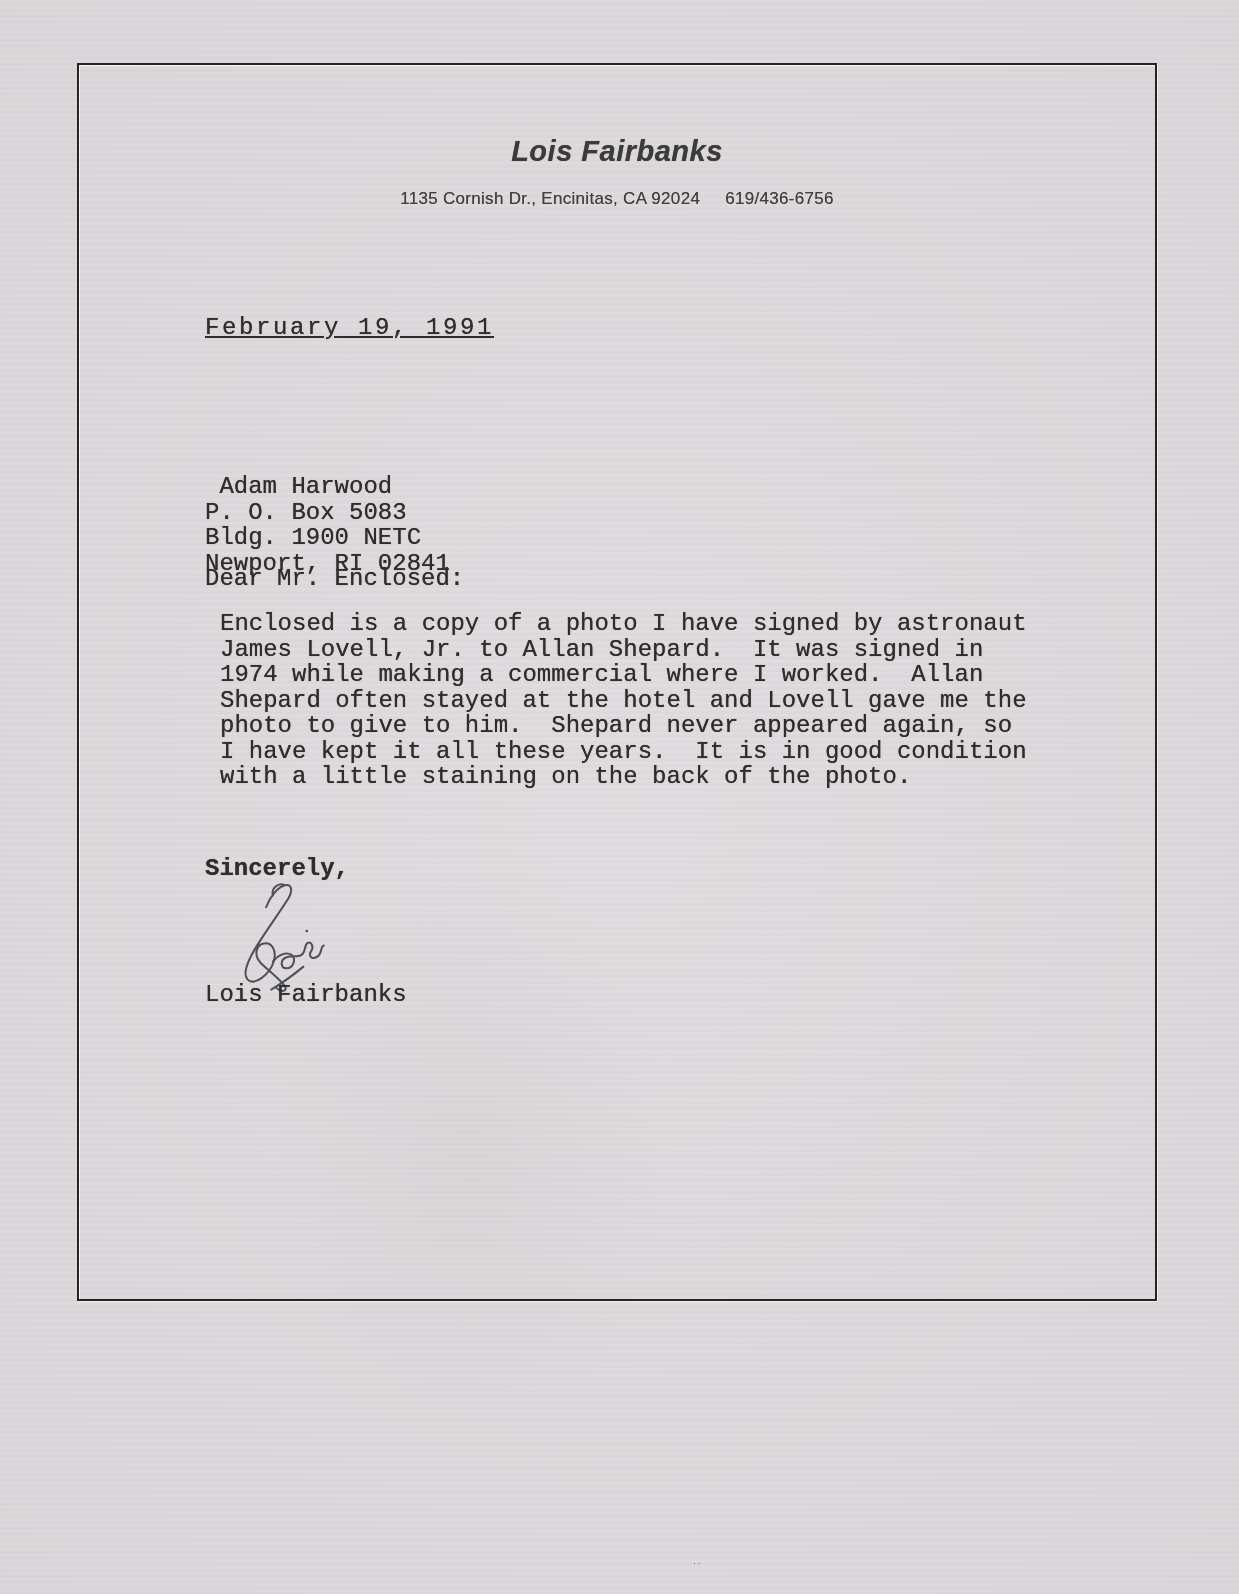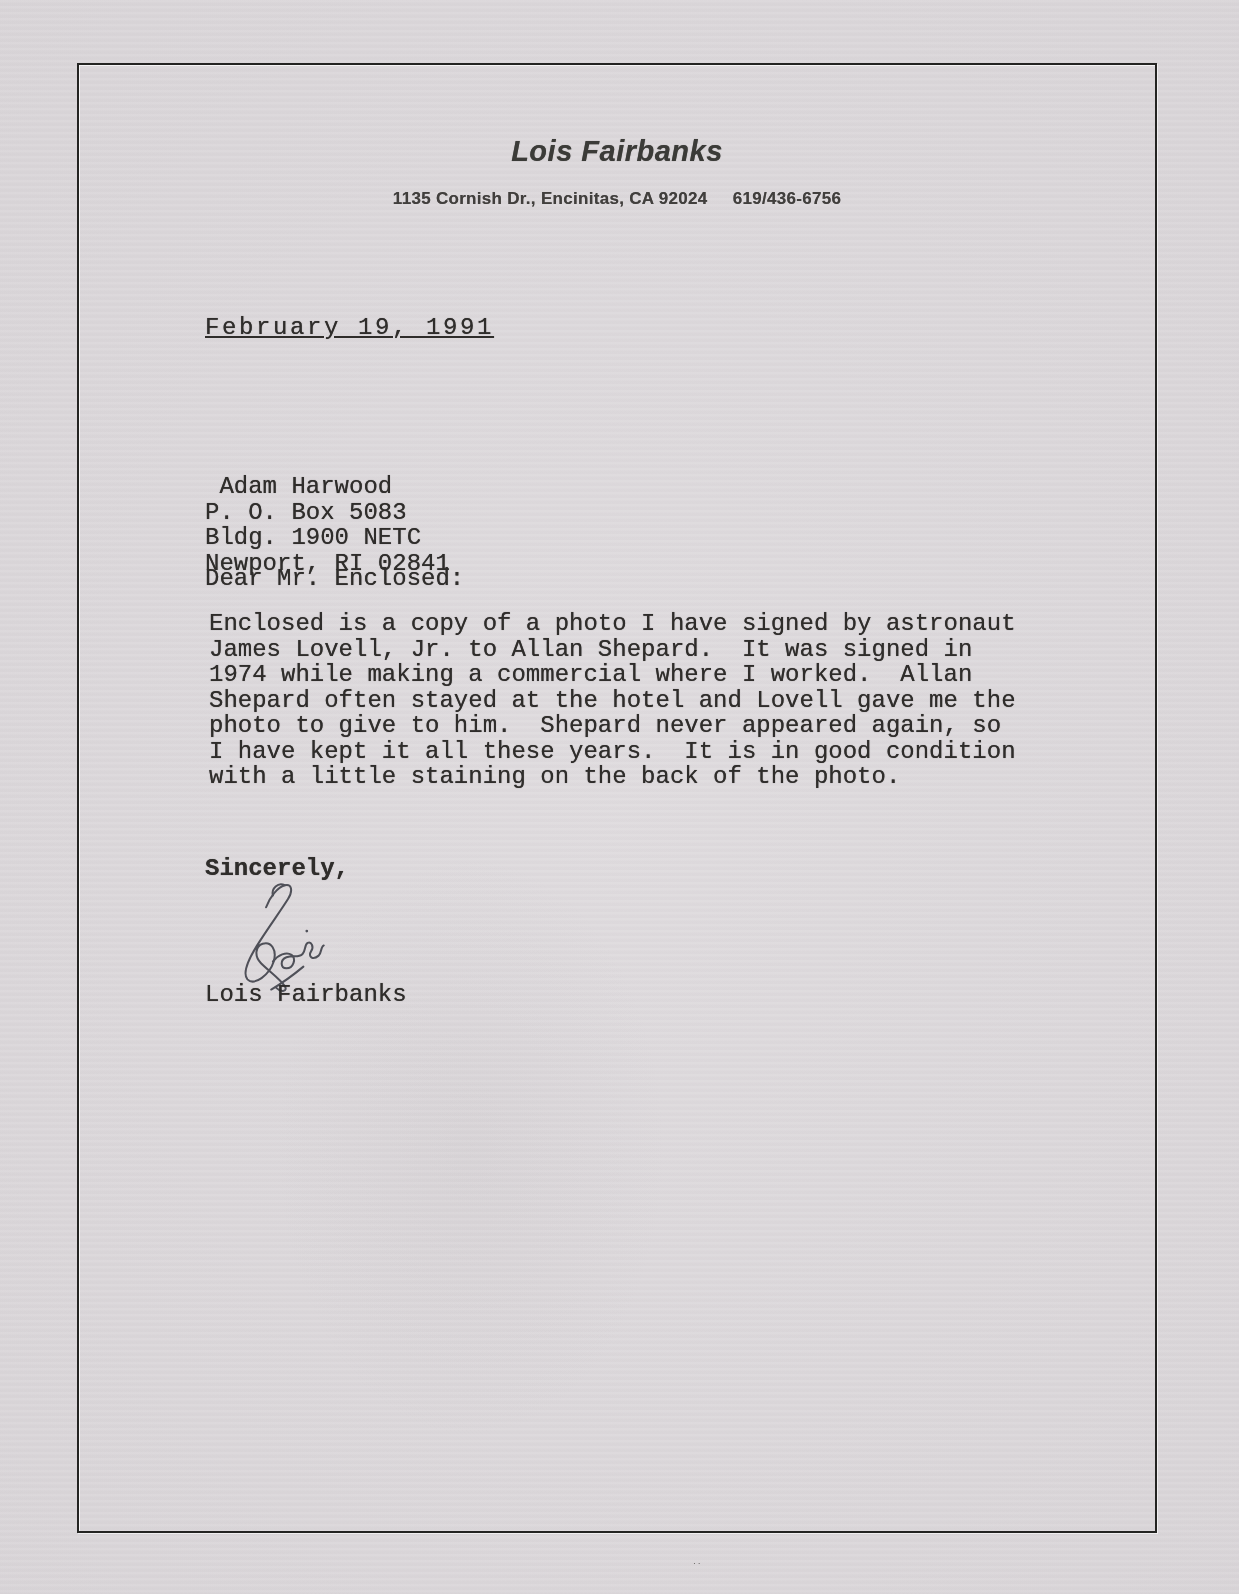--- a/index.html
+++ b/index.html
@@ -19,21 +19,21 @@
         rgba(120,115,120,0.025) 3px, rgba(120,115,120,0.025) 6px),
       radial-gradient(ellipse at 38% 72%, rgba(170,165,168,0.10) 0%, rgba(0,0,0,0) 18%),
       radial-gradient(ellipse at 50% 50%, rgba(255,255,255,0.05) 0%, rgba(140,136,140,0.06) 100%);
     font-family: "Liberation Sans", sans-serif;
   }
   .letter {
     position: absolute;
     left: 77px;
     top: 63px;
     width: 1080px;
-    height: 1470px;
+    height: 1238px;
     box-sizing: border-box;
     border: 2px solid #242422;
     box-shadow: inset 1px 1px 0 rgba(255,255,255,0.75), 1px 1px 0 rgba(255,255,255,0.6);
   }
   .lh-name {
     position: absolute;
     left: 0;
     top: 70px;
     width: 100%;
     text-align: center;
@@ -45,40 +45,40 @@
     color: #3b3b38;
     text-shadow: 0 0 0.7px rgba(59,59,56,0.75);
   }
   .lh-addr {
     position: absolute;
     left: 0;
     top: 124px;
     width: 100%;
     text-align: center;
     font-family: "Liberation Sans", sans-serif;
-    font-weight: 700;
+    font-weight: 400;
     font-size: 17px;
     letter-spacing: 0.3px;
     color: #413f3d;
     white-space: pre;
     text-shadow: 0 0 0.5px rgba(65,63,61,0.7);
   }
   .typed {
     position: absolute;
     font-family: "Liberation Mono", monospace;
     font-size: 24px;
     line-height: 25.5px;
     white-space: pre;
     color: #2f2d2b;
     text-shadow: 0 0 0.7px rgba(47,45,43,0.85);
   }
   .date       { left: 126px; top: 250px; letter-spacing: 2.6px; text-decoration: underline; }
   .recipient  { left: 126px; top: 378px; margin-top: 31px; }
   .salutation { left: 126px; top: 501px; }
-  .para1      { left: 130px; top: 546px; }
+  .para1      { left: 141px; top: 546px; }
   .para2      { left: 126px; top: 743px; }
   .closing    { left: 126px; top: 791px; font-weight: bold; }
   .signoff    { left: 126px; top: 917px; }
   .signature {
     position: absolute;
     left: 143px;
     top: 810px;
     width: 106px;
     height: 118px;
   }

